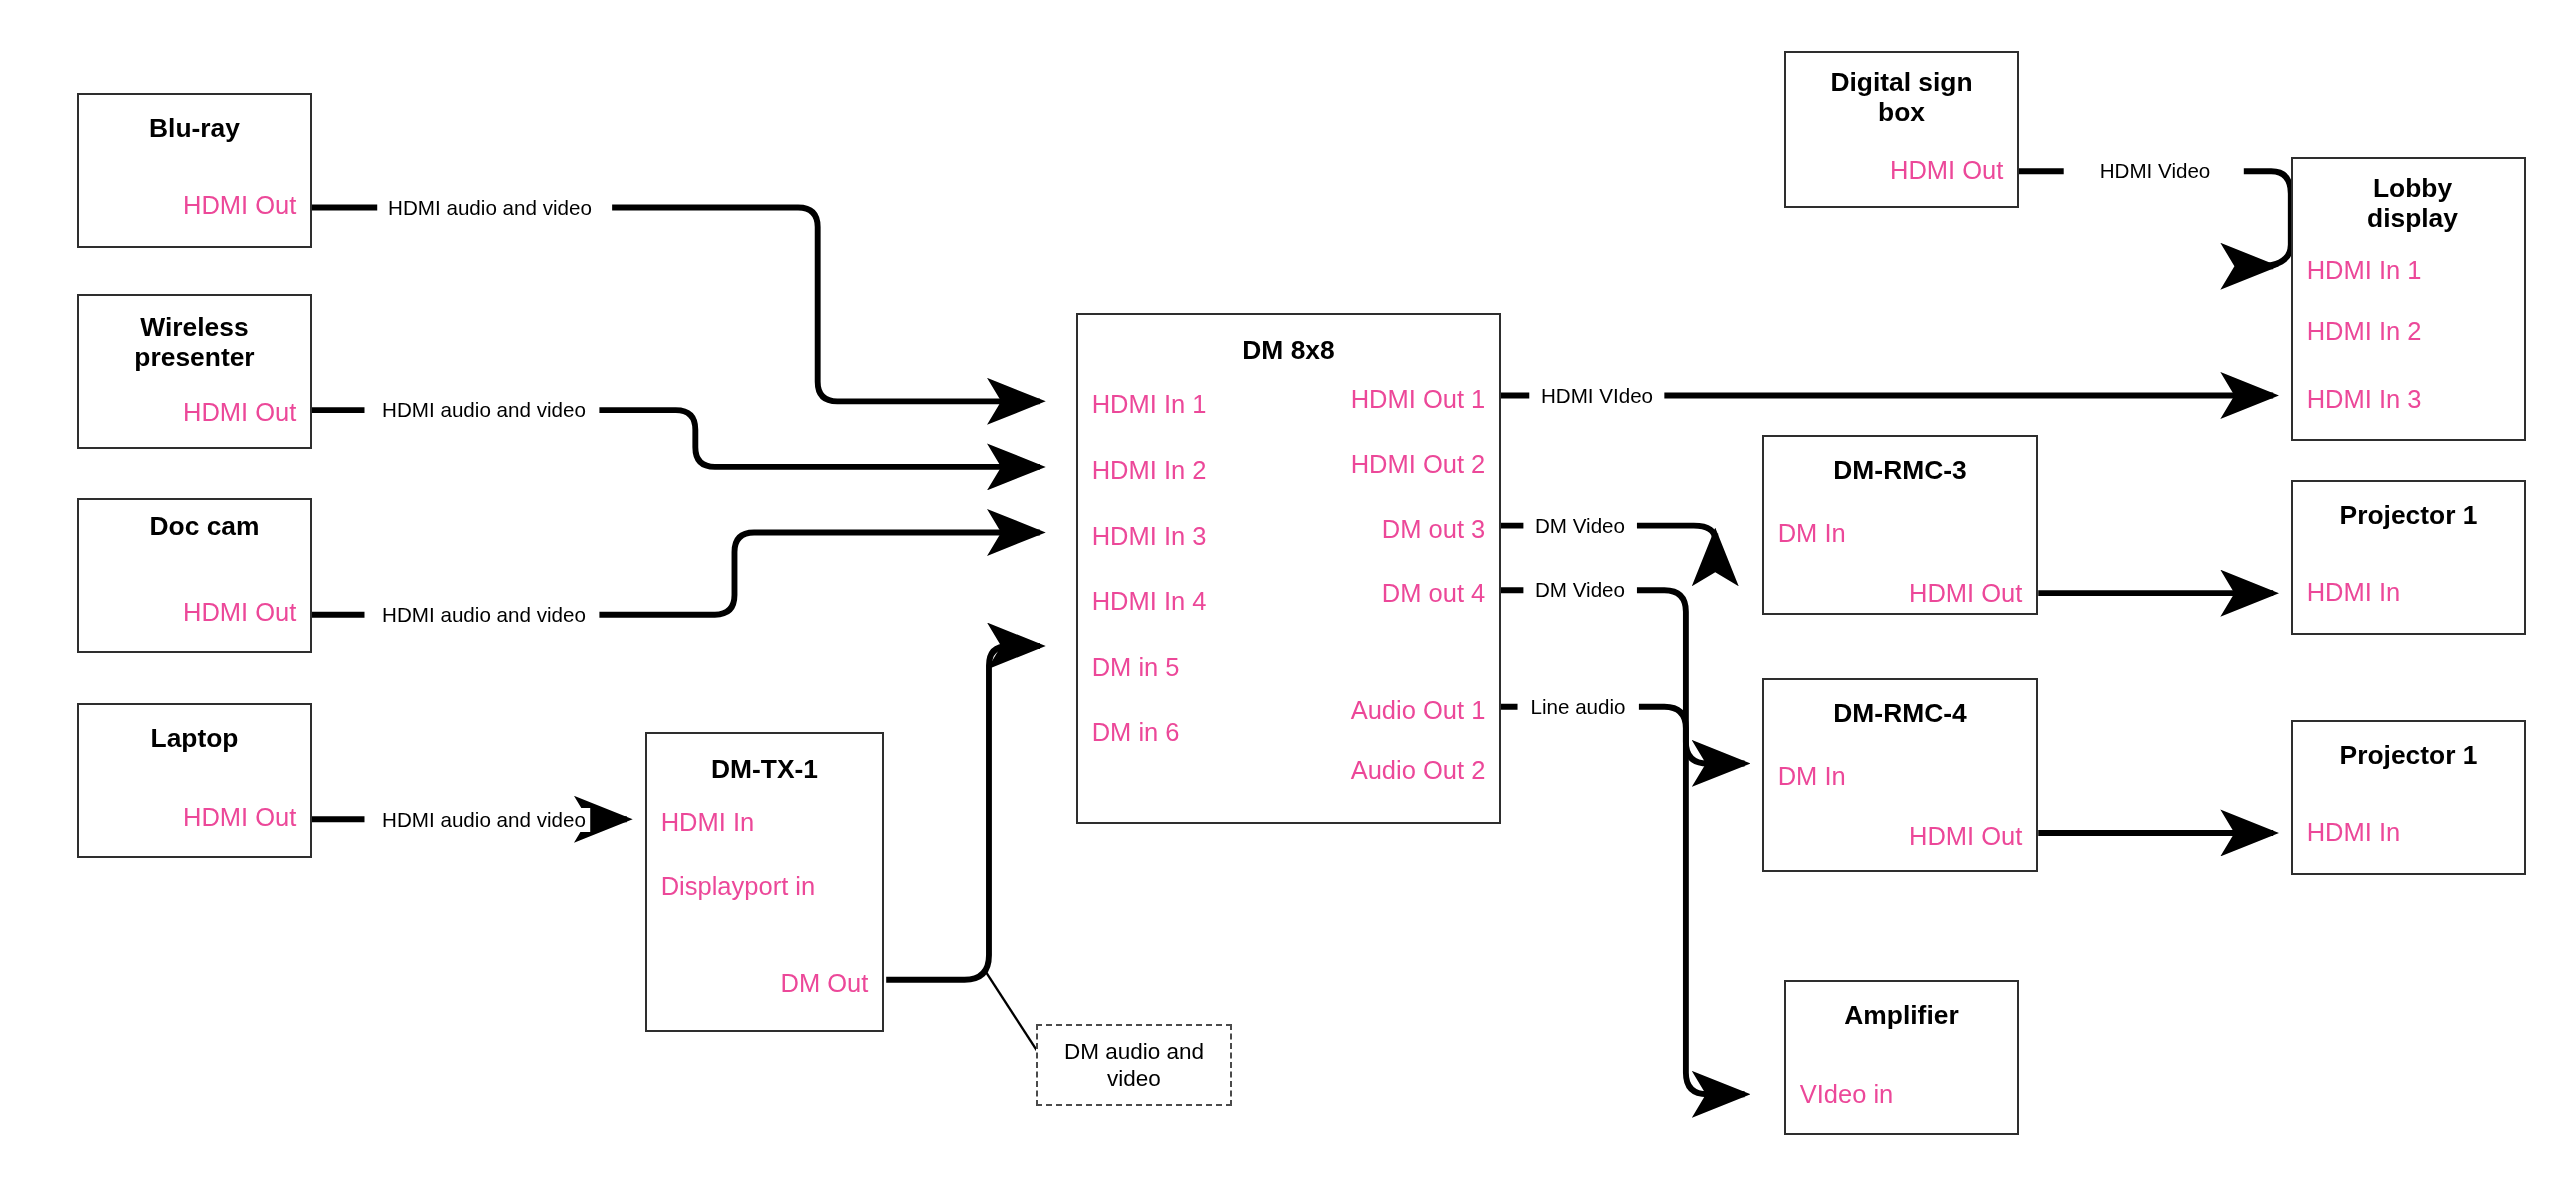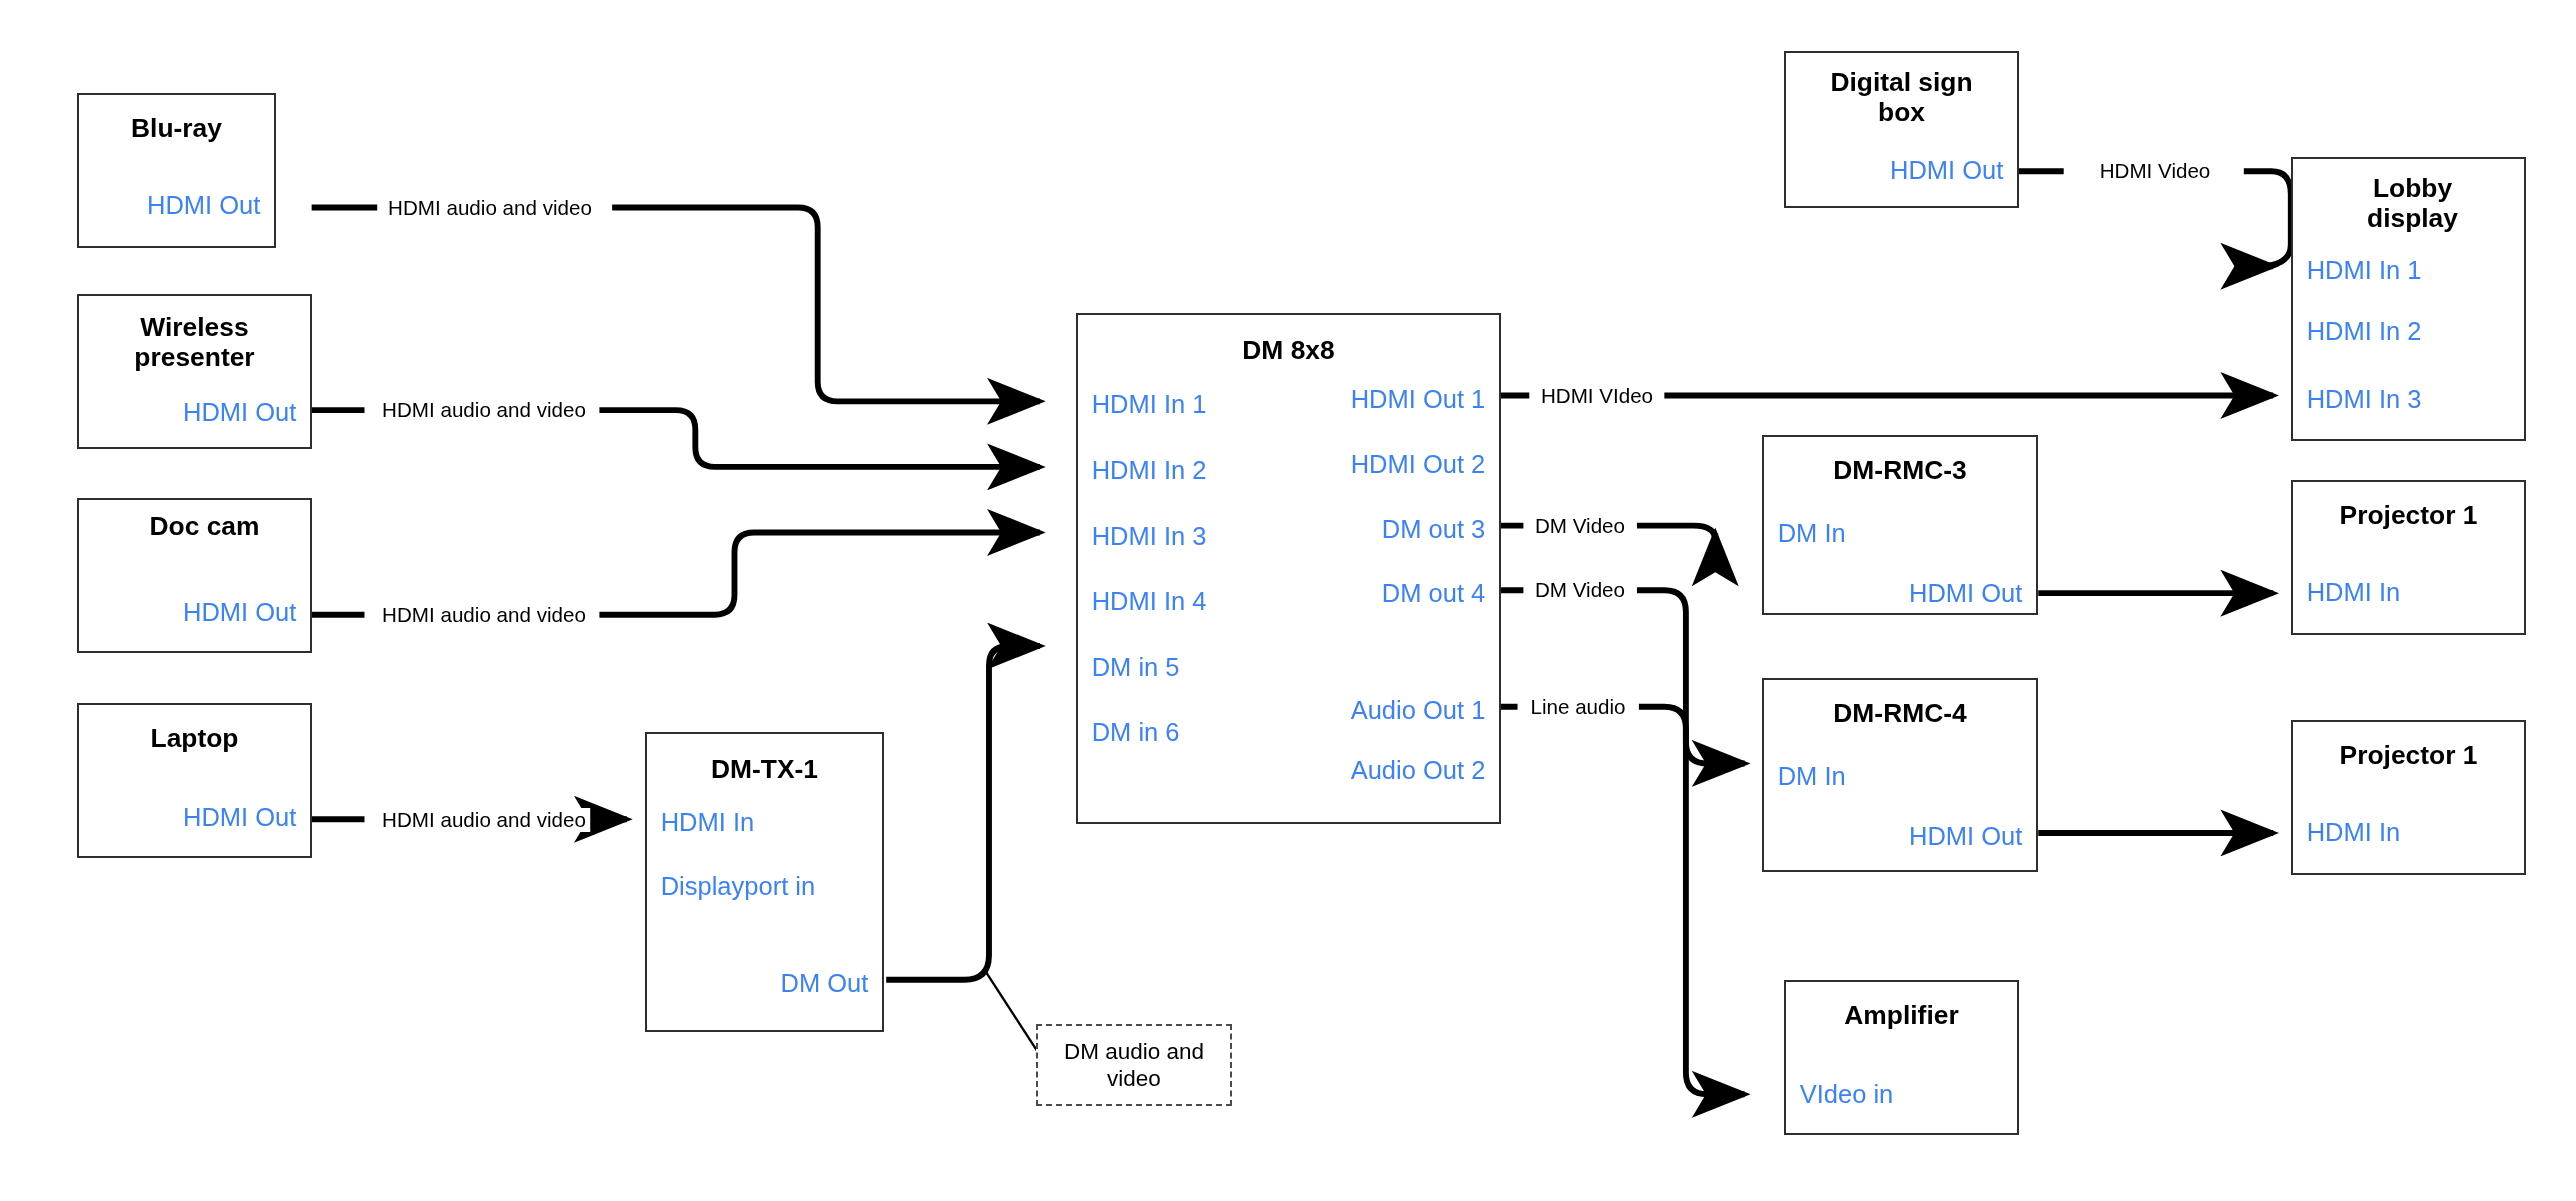--- a/index.html
+++ b/index.html
@@ -40,21 +40,21 @@
     font-weight: bold;
     font-size: 26.4px;
     color: #000000;
     text-align: center;
     line-height: 1.15;
     white-space: pre-line;
   }
   .port {
     position: absolute;
     font-size: 25.5px;
-    color: #3b82f6;
+    color: #ec4899;
     white-space: nowrap;
     text-align: right;
   }
   .port.left {
     left: 13.7px;
   }
   .port.right {
     right: 13.7px;
   }
   .note-text {
@@ -119,21 +119,21 @@
   <div class="edge-label" style="left:490px; top:208px;">HDMI audio and video</div>
   <div class="edge-label" style="left:484px; top:410px;">HDMI audio and video</div>
   <div class="edge-label" style="left:484px; top:615px;">HDMI audio and video</div>
   <div class="edge-label" style="left:484px; top:820px;">HDMI audio and video</div>
   <div class="edge-label" style="left:2155px; top:171px;">HDMI Video</div>
   <div class="edge-label" style="left:1597px; top:396px;">HDMI VIdeo</div>
   <div class="edge-label" style="left:1580px; top:526px;">DM Video</div>
   <div class="edge-label" style="left:1580px; top:590px;">DM Video</div>
   <div class="edge-label" style="left:1578px; top:707px;">Line audio</div>
 
-  <div class="node" style="left:77px; top:93px; width:199px; height:155px;">
+  <div class="node" style="left:77px; top:93px; width:235px; height:155px;">
     <div class="node-title" style="margin-top:17.6px;">Blu-ray</div>
     <div class="port right" style="top:96px;">HDMI Out</div>
   </div>
 
   <div class="node" style="left:77px; top:294px; width:235px; height:155px;">
     <div class="node-title" style="margin-top:15.7px;">Wireless
 presenter</div>
     <div class="port right" style="top:102px;">HDMI Out</div>
   </div>
 

